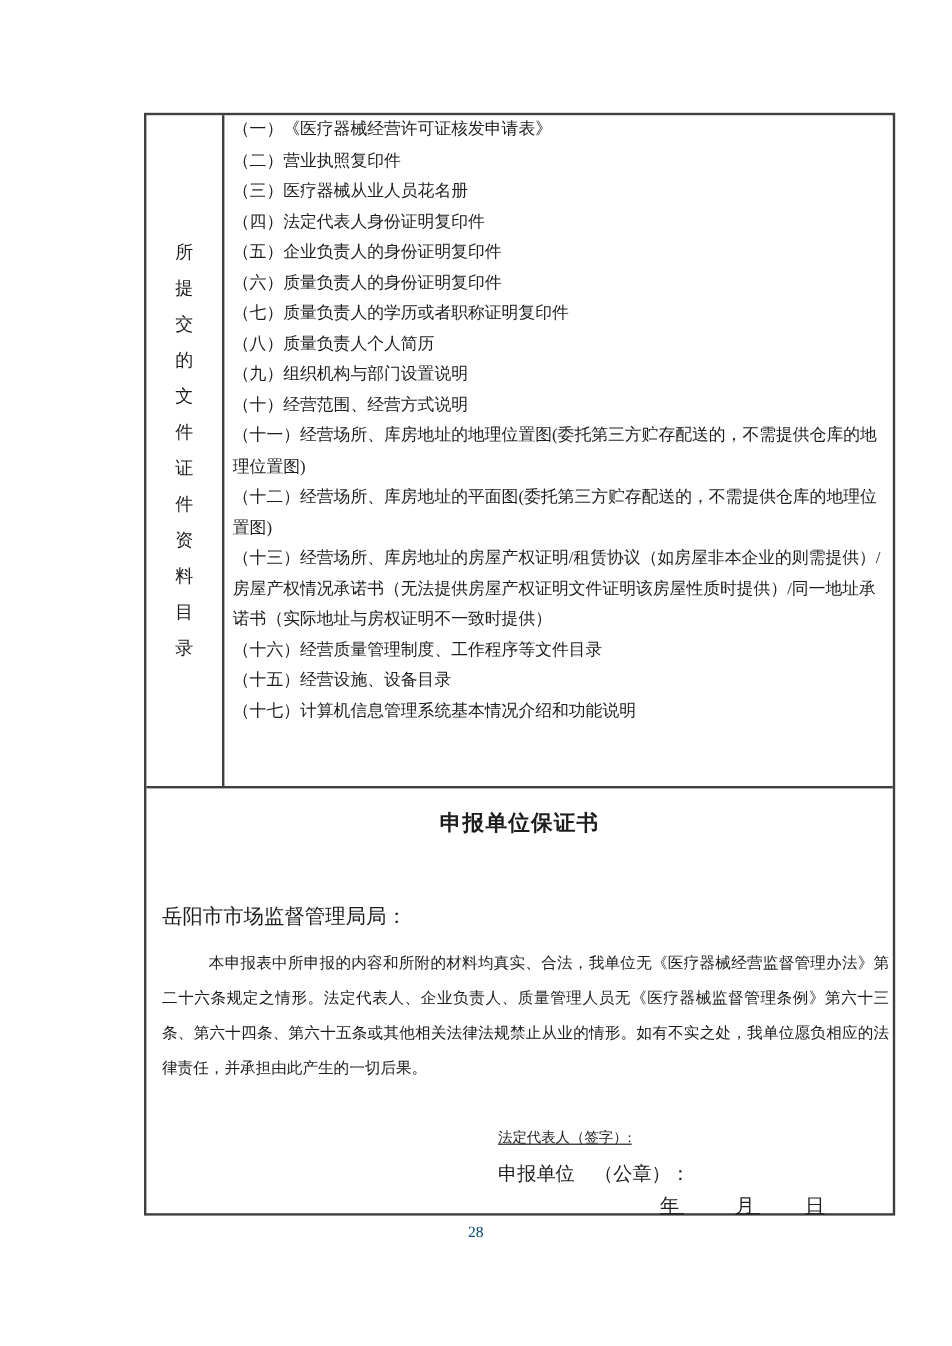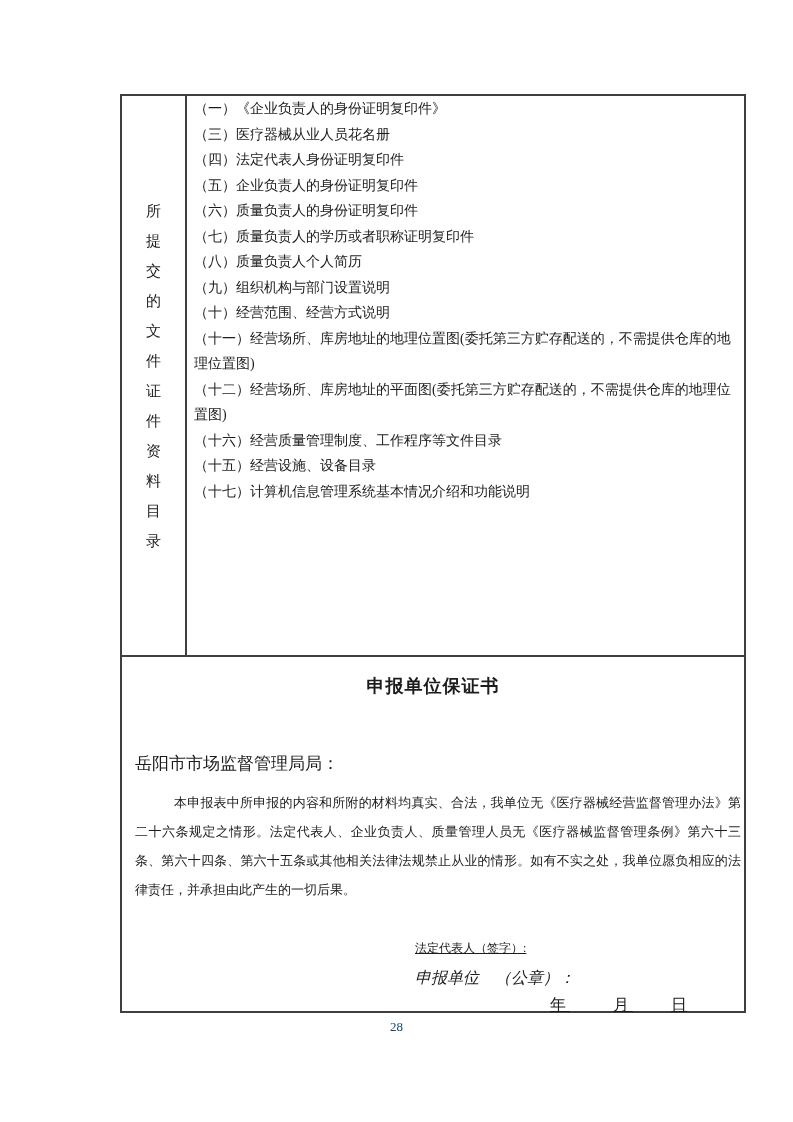--- a/index.html
+++ b/index.html
@@ -59,21 +59,21 @@
   }
   .g-body {
     position:absolute; top:131px; left:13px;
     width:606px;
     line-height:29px;
     text-align:justify;
     text-indent:3em;
     font-size:13px;
   }
   .g-sig-legal { position:absolute; top:283px; left:293px; font-size:12px;text-decoration:underline; }
-  .g-sig-unit  { position:absolute; top:311px; left:293px; font-size:16px;font-style:italic; }
+  .g-sig-unit  { position:absolute; top:311px; left:293px; font-size:16px; }
   .g-date { position:absolute; top:338px; left:428px; font-size:16px;text-decoration:underline; }
   .g-date .d-month { margin-left:43px; }
   .g-date .d-day   { margin-left:38px; }
   .page-num {
     position:absolute; top:1019px; left:0; right:0;
     text-align:center;
     font-size:13px;
     color:#0c4a6e;
   }
 </style>
@@ -96,22 +96,23 @@
             <span>证</span>
             <span>件</span>
             <span>资</span>
             <span>料</span>
             <span>目</span>
             <span>录</span>
           </div>
       </div>
       <div class="content-cell">
 
-          <p>（一）《企业负责人的身份证明复印件》</p>
+          <p>（一）《医疗器械经营许可证核发申请表》</p>
 
+          <p>（二）营业执照复印件</p>
 
           <p>（三）医疗器械从业人员花名册</p>
 
           <p>（四）法定代表人身份证明复印件</p>
 
           <p>（五）企业负责人的身份证明复印件</p>
 
           <p>（六）质量负责人的身份证明复印件</p>
 
           <p>（七）质量负责人的学历或者职称证明复印件</p>
@@ -119,20 +120,21 @@
           <p>（八）质量负责人个人简历</p>
 
           <p>（九）组织机构与部门设置说明</p>
 
           <p>（十）经营范围、经营方式说明</p>
 
           <p>（十一）经营场所、库房地址的地理位置图(委托第三方贮存配送的，不需提供仓库的地理位置图)</p>
 
           <p>（十二）经营场所、库房地址的平面图(委托第三方贮存配送的，不需提供仓库的地理位置图)</p>
 
+          <p>（十三）经营场所、库房地址的房屋产权证明/租赁协议（如房屋非本企业的则需提供）/房屋产权情况承诺书（无法提供房屋产权证明文件证明该房屋性质时提供）/同一地址承诺书（实际地址与房权证明不一致时提供）</p>
 
 
           <p>（十六）经营质量管理制度、工作程序等文件目录</p>
 
           <p>（十五）经营设施、设备目录</p>
 
           <p>（十七）计算机信息管理系统基本情况介绍和功能说明</p>
 
         </div>
     </div>

